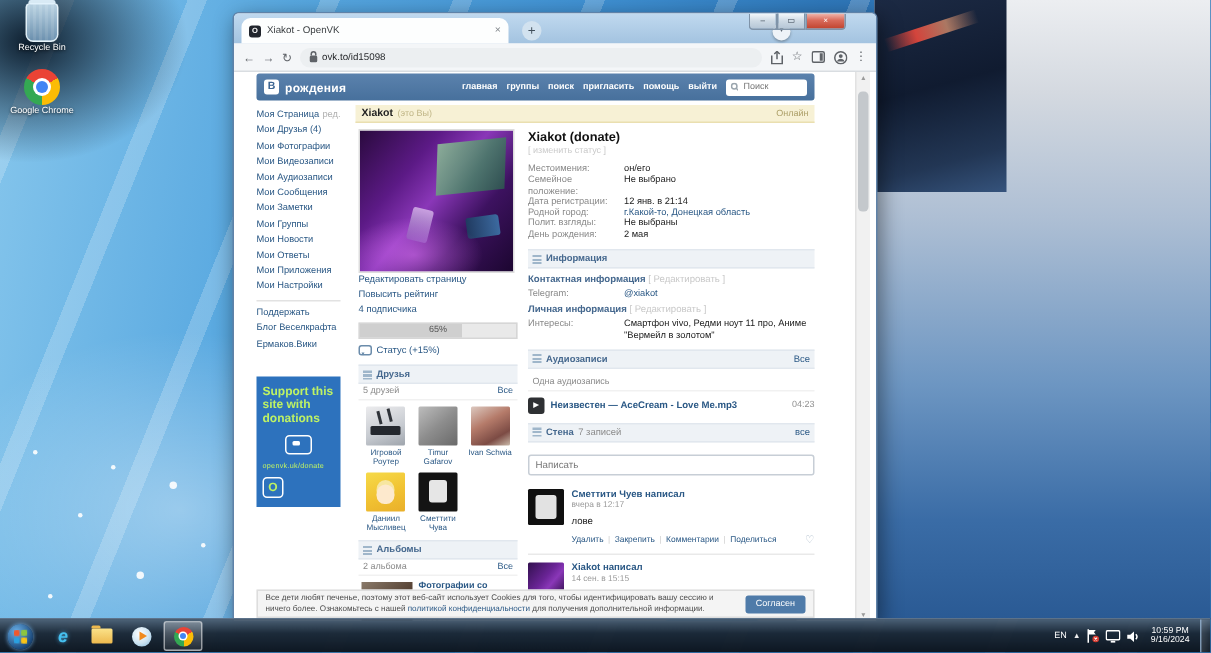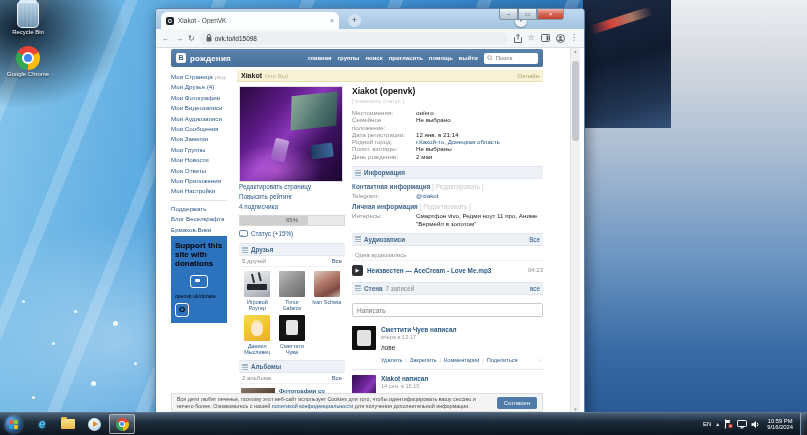--- a/index.html
+++ b/index.html
@@ -75,21 +75,21 @@
   .vknav{margin-left:auto;display:flex;gap:6px;align-items:center}
   .vknav .nl{color:#fff;font-weight:bold;font-size:6px;white-space:nowrap}
   .vksearch{width:54px;height:11px;background:#fff;border-radius:2px;display:flex;align-items:center;gap:2px;
     padding:0 3px;box-sizing:border-box}
   .vksearch input{border:0;outline:0;width:100%;font-size:6px;color:#444;font-family:inherit;background:transparent}
 
   .sb{position:absolute;left:0;top:23px;width:56px}
   .sbi{display:flex;justify-content:space-between;font-size:6.2px;color:#2a5885;line-height:10.4px;white-space:nowrap;cursor:pointer}
   .sbi .ex{color:#b0b0b0}
   .sbdiv{border-top:1px solid #e2e2e2;margin:3px 0}
-  .donate{margin-top:1px;width:56px;background:#2d72bd;color:#000000;padding:5px 4px 6px;box-sizing:border-box;cursor:pointer}
+  .donate{margin-top:16px;width:56px;background:#2d72bd;color:#bef264;padding:5px 4px 6px;box-sizing:border-box;cursor:pointer}
   .donate .d1{font-weight:bold;font-size:8px;line-height:9px}
   .dic{width:16px;height:11px;border:1.5px solid #fff;border-radius:3px;margin:7px auto 6px;position:relative}
   .dic::after{content:"";position:absolute;left:4px;top:2.5px;width:5px;height:3px;background:#fff;border-radius:1px}
   .durl{font-size:4.8px;letter-spacing:.2px}
   .dlogo{width:12px;height:12px;border:1.5px solid #fff;border-radius:3px;font-weight:bold;font-size:8px;line-height:12px;text-align:center;margin-top:4px}
 
   .main{position:absolute;left:66px;top:21px;width:306px}
   .topbar{height:12px;background:#f7f1d5;border-bottom:1px solid #eadfb0;display:flex;align-items:center;gap:3px;
     padding:0 4px;box-sizing:border-box}
   .tb-name{font-size:7px;font-weight:bold;color:#222}
@@ -449,21 +449,21 @@
               <div class="albthumb"></div>
               <div>
                 <div class="albtitle">Фотографии со страницы</div>
                 <div class="albupd">Обновлено 12 сент. в 20:13</div>
               </div>
             </div>
           </div>
         </div>
 
         <div class="rcol">
-          <div class="pname">Xiakot (openvk)</div>
+          <div class="pname">Xiakot (donate)</div>
           <div class="pstatus">[ изменить статус ]</div>
 
           <div class="irow">
               <span class="ilabel">Местоимения:</span>
               <span class="ival">он/его</span>
             </div>
           <div class="irow">
               <span class="ilabel">Семейное положение:</span>
               <span class="ival">Не выбрано</span>
             </div>

